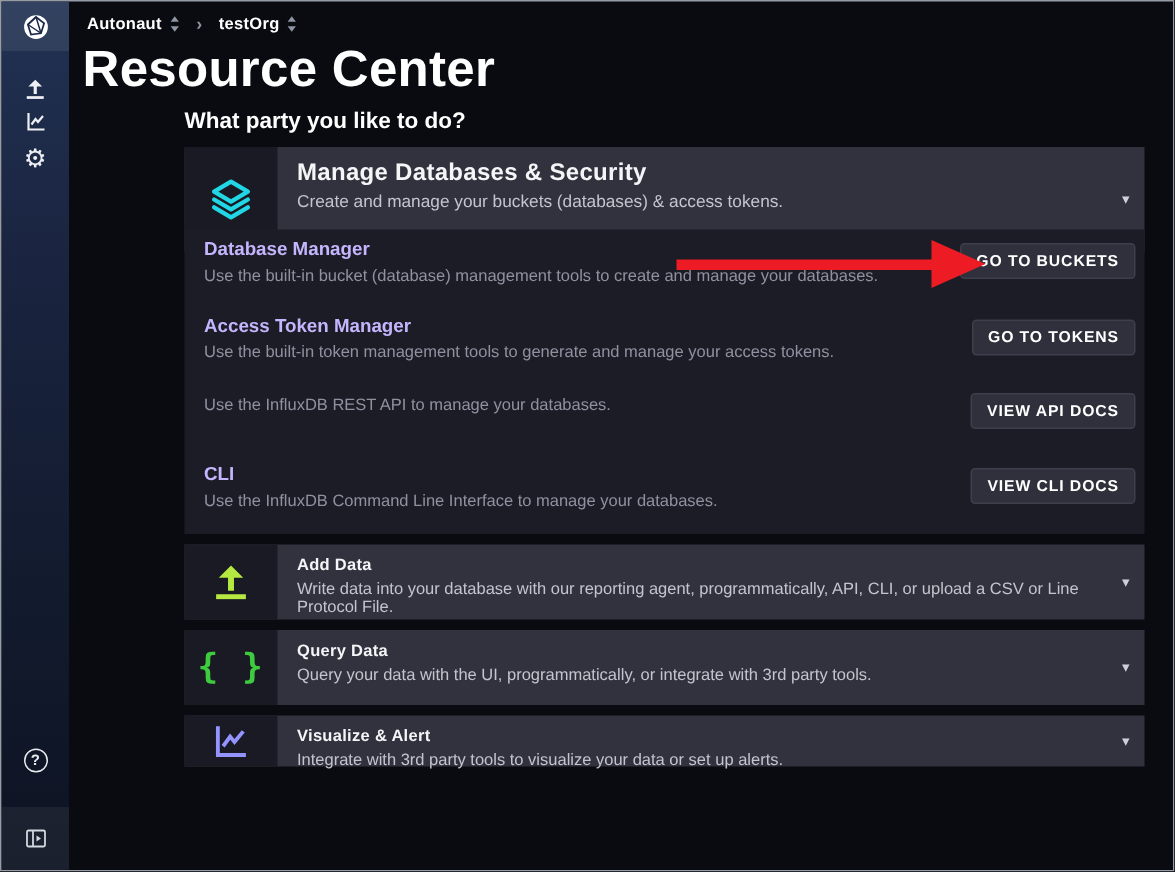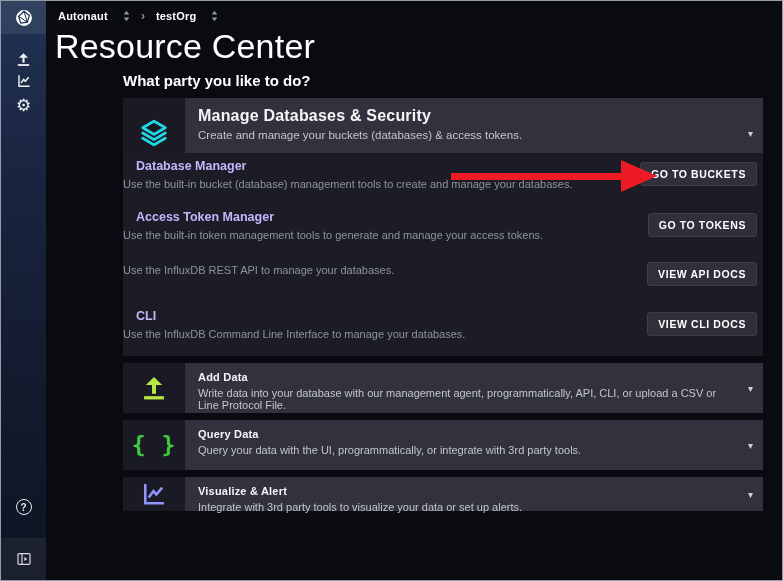--- a/index.html
+++ b/index.html
@@ -21,25 +21,25 @@
              color:#E8EAEE; font-size:10px; font-weight:bold; display:flex;
              align-items:center; justify-content:center; }
   .expand-tile { position:absolute; bottom:0; left:0; width:45px; height:42px;
                  background:rgba(255,255,255,0.06); display:flex; align-items:center;
                  justify-content:center; cursor:pointer; }
 
   
   .main { position:absolute; left:45px; top:0; right:0; bottom:0; }
 
   .breadcrumb { position:absolute; top:8px; left:12px; display:flex; align-items:center; gap:7px; }
-  .crumb { display:flex; align-items:center; gap:15px; cursor:pointer; }
+  .crumb { display:flex; align-items:center; gap:5px; cursor:pointer; }
   .crumb-label { font-size:11px; font-weight:bold; color:#FFFFFF; letter-spacing:.2px; }
   .crumb-sep { color:#8E95A3; font-size:12px; font-weight:bold; padding:0 4px; }
 
-  .page-title { position:absolute; top:26px; left:9px; font-size:34px; font-weight:normal;
+  .page-title { position:absolute; top:26px; left:9px; font-size:34px; font-weight:bold;
                 color:#FFFFFF; letter-spacing:.2px; }
   .prompt { position:absolute; top:71px; left:77px; font-size:15px; font-weight:bold; color:#FFFFFF; }
 
   
   .panels { position:absolute; left:77px; top:97px; width:640px; }
   .sec-header { position:absolute; left:0; width:640px; background:#32323E;
                 display:flex; cursor:pointer; }
   .icon-tile { width:62px; background:#191A23; flex:none; display:flex;
                align-items:center; justify-content:center; }
   .sec-text { flex:1; padding:9px 26px 0 13px; }
@@ -47,21 +47,21 @@
   .sec-sub { font-size:11.5px; color:#C2C5CE; margin-top:4px; }
   .hdr-sm .sec-text { padding-top:8px; }
   .hdr-sm .sec-title { font-size:11px; }
   .hdr-sm .sec-sub { font-size:11px; margin-top:4px; }
   .caret { position:absolute; right:10px; top:50%; transform:translateY(-50%);
            color:#CDD0D8; font-size:10px; }
 
   .sec-body { position:absolute; left:0; top:55px; width:640px; height:203px; background:#1C1C26; }
   .row { position:absolute; left:0; width:640px; height:46px; }
   .row-title { font-size:12.5px; font-weight:bold; color:#c4b5fd; margin-left:13px; }
-  .row-desc { font-size:11px; color:#8E92A0; margin-top:5px; }
+  .row-desc { font-size:11px; color:#8E92A0; margin-left:13px; margin-top:5px; }
   .row-btn { position:absolute; right:6px; top:3px; background:#30303C; border:1px solid #3E3E4C;
              border-radius:3px; color:#FFFFFF; font-size:10.5px; font-weight:bold;
              letter-spacing:.6px; padding:5px 10px; cursor:pointer; white-space:nowrap; }
 
   .braces { font-family:"DejaVu Sans Mono", monospace; font-weight:bold;
             font-size:23px; color:#3ECB3E; letter-spacing:1px; }
 
   
   .arrow-tail { position:absolute; left:450px; top:172px; width:172px; height:7px; background:#ED1C24; }
   .arrow-head { position:absolute; left:620px; top:159px; width:0; height:0;
@@ -179,21 +179,21 @@
       <div class="sec-header hdr-sm" style="top:265px; height:50px">
         <div class="icon-tile">
           <svg width="28" height="28" viewBox="0 0 24 24">
             <polygon points="12,2.5 19,9.5 5,9.5" fill="#B5E942"></polygon>
             <rect x="10.3" y="8" width="3.4" height="9" fill="#B5E942"></rect>
             <rect x="3.5" y="19" width="17" height="2.8" fill="#B5E942"></rect>
           </svg>
         </div>
         <div class="sec-text">
           <div class="sec-title">Add Data</div>
-          <div class="sec-sub">Write data into your database with our management agent, programmatically, API, CLI, or upload a CSV or Line Protocol File.</div>
+          <div class="sec-sub">Write data into your database with our reporting agent, programmatically, API, CLI, or upload a CSV or Line Protocol File.</div>
         </div>
         <span class="caret">▾</span>
       </div>
 
       <div class="sec-header hdr-sm" style="top:322px; height:50px">
         <div class="icon-tile">
           <span class="braces">{ }</span>
         </div>
         <div class="sec-text">
           <div class="sec-title">Query Data</div>

